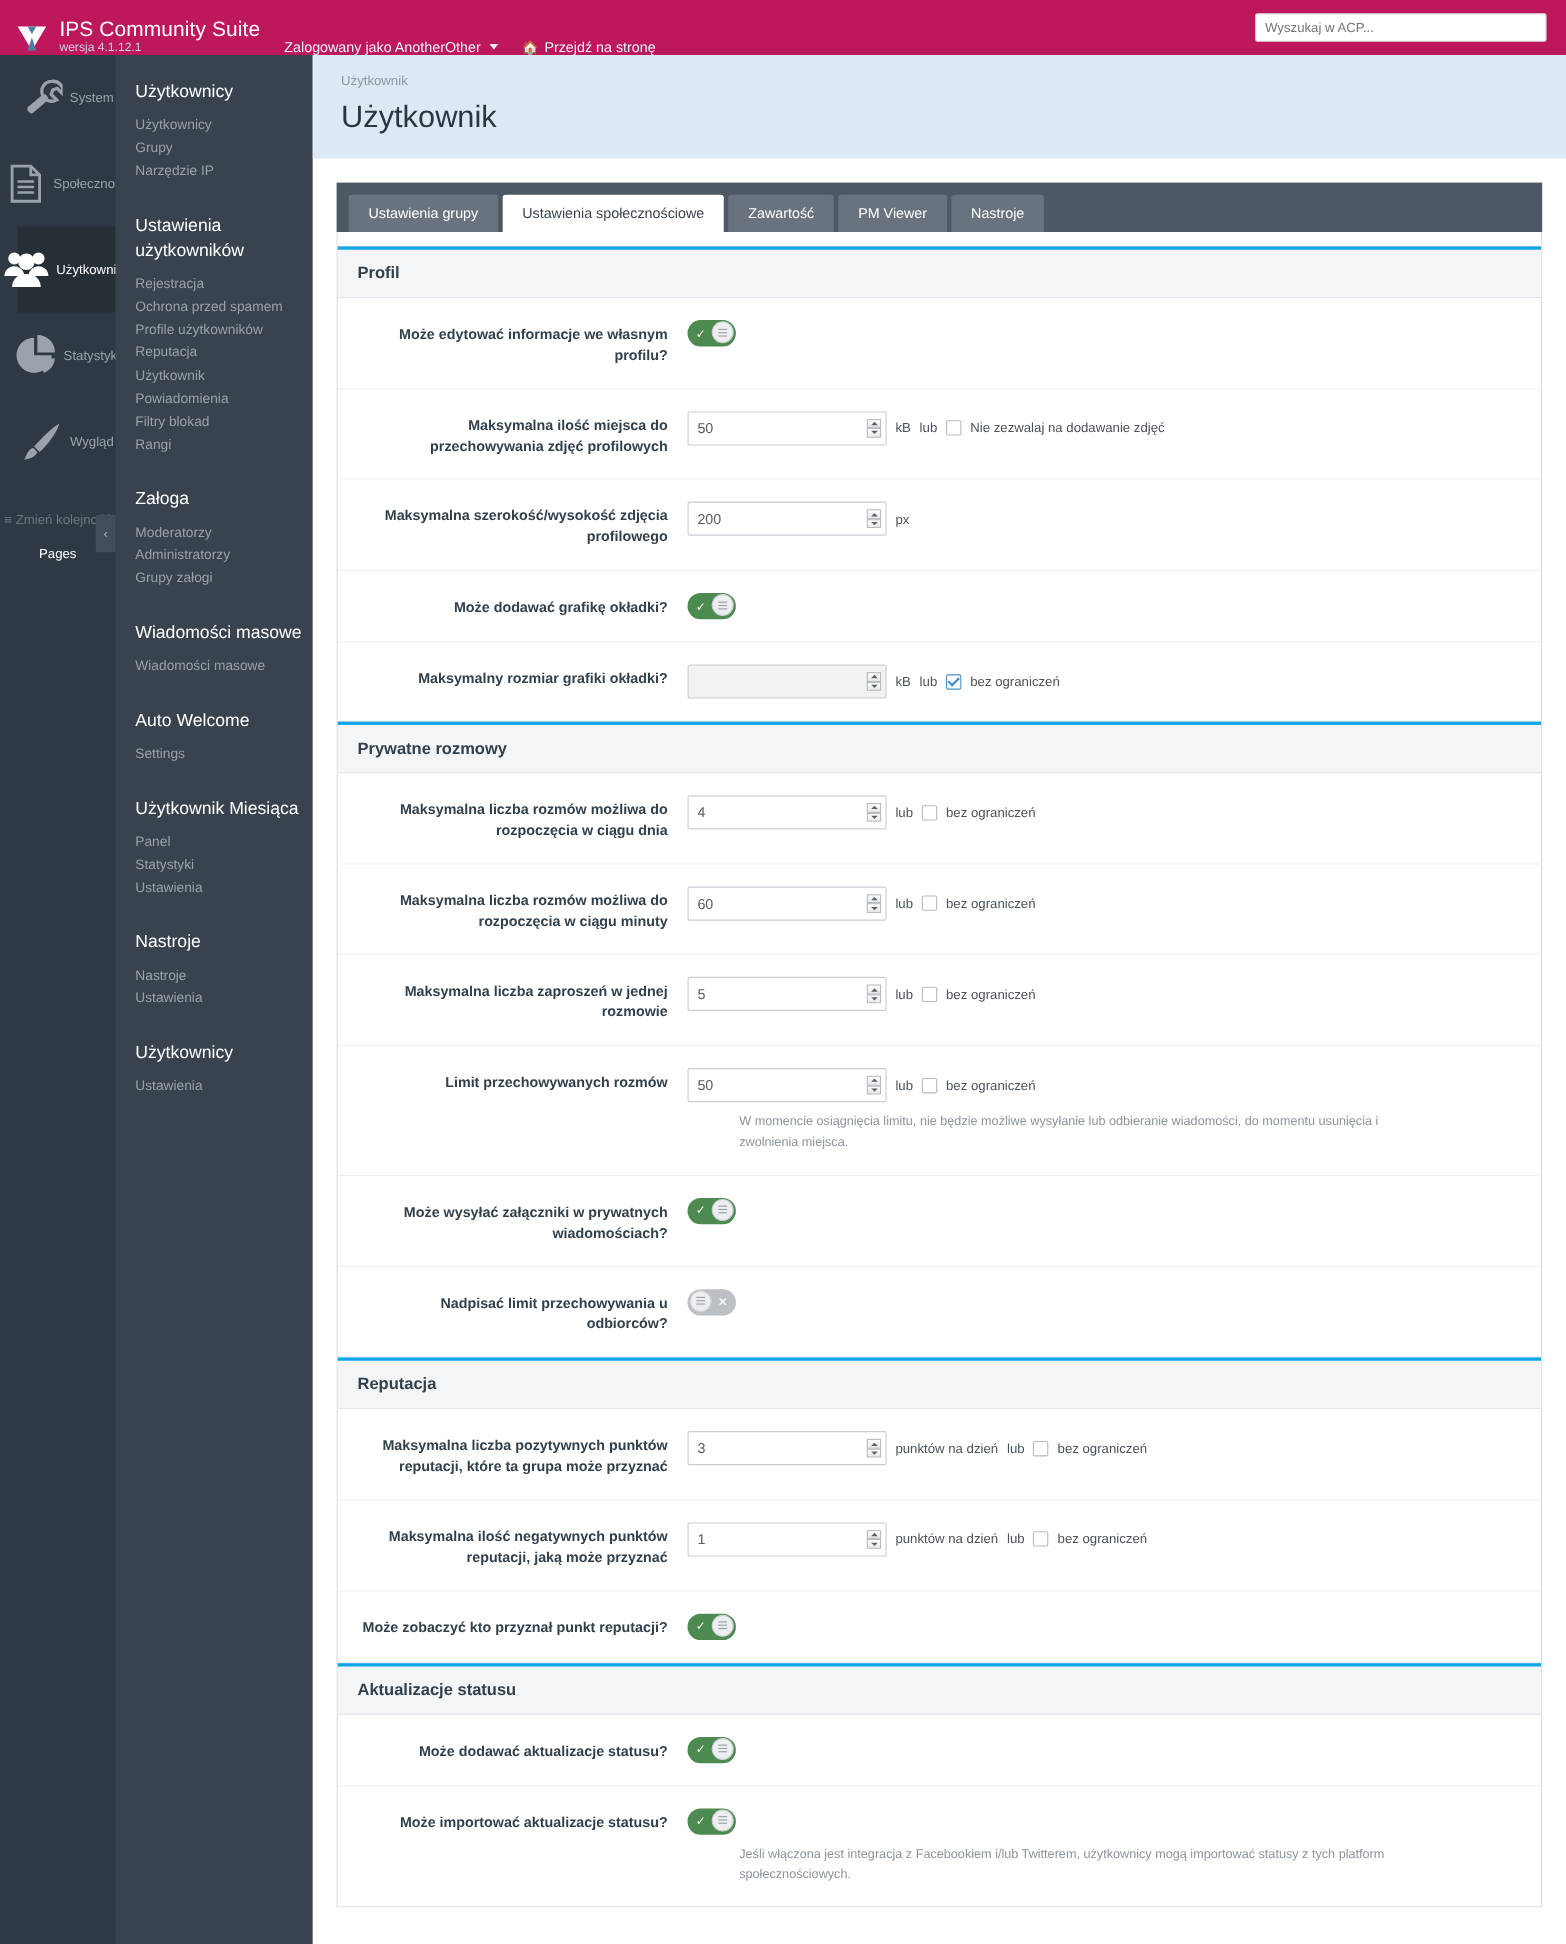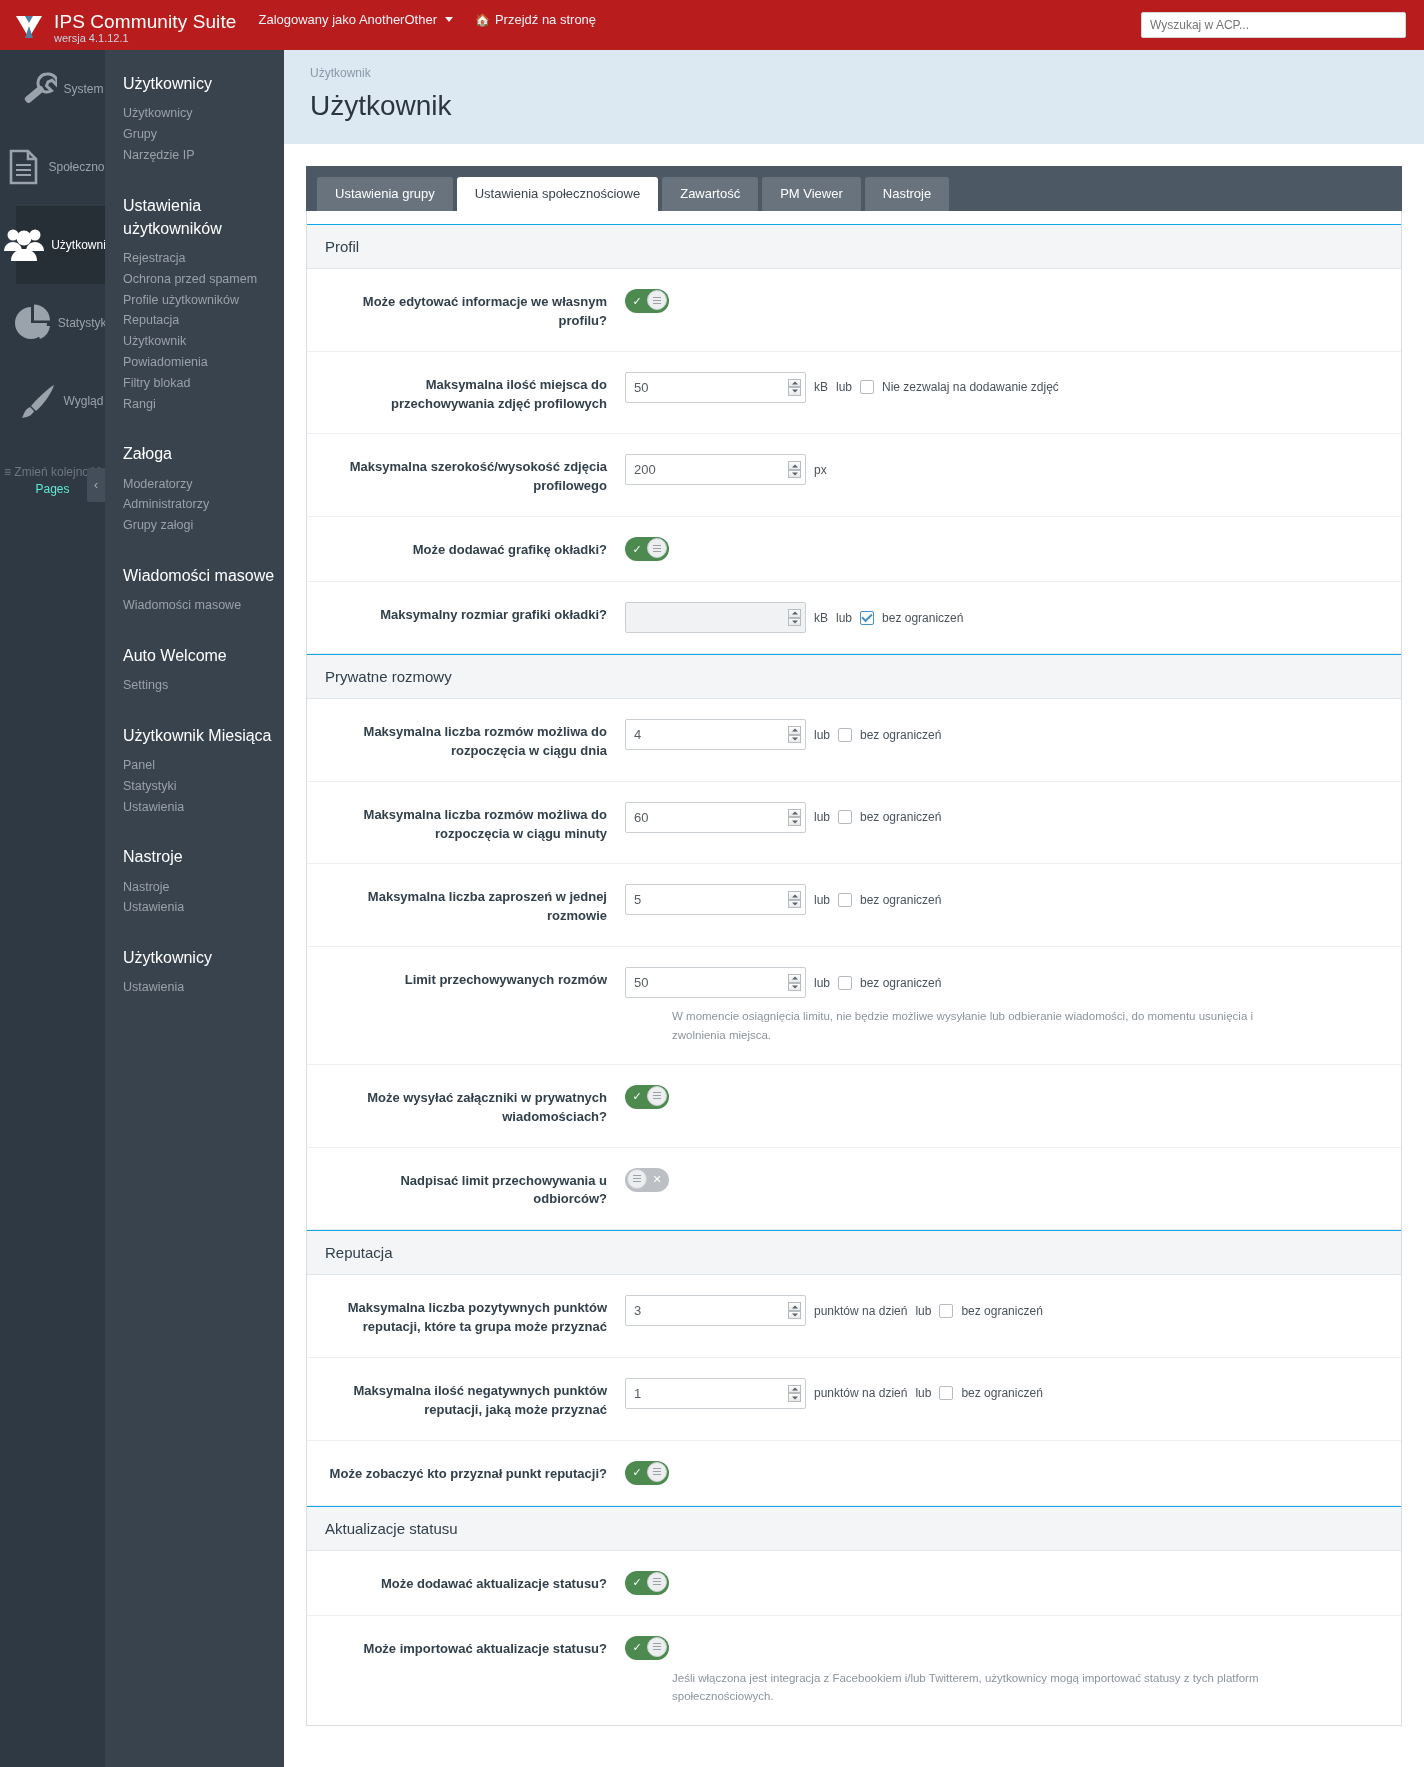--- a/index.html
+++ b/index.html
@@ -6,24 +6,24 @@
   html, body {
     width: 1424px;
     background: #2d3640;
     font-family: "Liberation Sans", sans-serif;
     -webkit-font-smoothing: antialiased;
   }
 
   
   .topbar {
     height: 50px;
-    background: #b91c1c;
-    display: flex;
-    align-items: flex-start;
-    padding: 12px 18px 0 14px;
+    background: #be185d;
+    display: flex;
+    align-items: flex-end;
+    padding: 0 18px 0 14px;
     position: relative;
   }
   .logo-mark {
     width: 30px; height: 30px;
     margin-right: 10px;
     flex: 0 0 auto;
   }
   .brand-block { line-height: 1.05; }
   .brand-title {
     color: #ffffff;
@@ -98,21 +98,21 @@
   .rail-item.active { background: #262e36; color: #ffffff; }
   .rail-item svg { display: block; }
   .rail-foot {
     margin-top: 24px;
     text-align: center;
     color: #6e7780;
     font-size: 12px;
     line-height: 1.45;
     cursor: pointer;
   }
-  .rail-foot .pages { display:block; margin-top: 0; color:#5eead4; }
+  .rail-foot .pages { display:block; margin-top: 14px; color:#ffffff; }
 
   
   .submenu {
     width: 179px;
     flex: 0 0 179px;
     background: #39434e;
     padding: 22px 0 40px 18px;
     position: relative;
   }
   .sm-head {
@@ -193,25 +193,26 @@
   .panel {
     border: 1px solid #d8dde2;
     border-top: none;
     background: #ffffff;
     padding-bottom: 0;
   }
   .panel-spacer { height: 13px; background: #fff; }
 
   .sec-head {
     background: #f3f5f7;
-    border-top: 1px solid #0ea5e9;
+    border-top: 3px solid #0ea5e9;
     border-bottom: 1px solid #e2e6ea;
     padding: 13px 18px;
     font-size: 15px;
     color: #32404c;
+    font-weight: bold;
   }
   .row {
     display: flex;
     align-items: flex-start;
     padding: 20px 18px;
     border-bottom: 1px solid #edf0f2;
   }
   .row:last-child { border-bottom: none; }
   .row-label {
     width: 300px;

